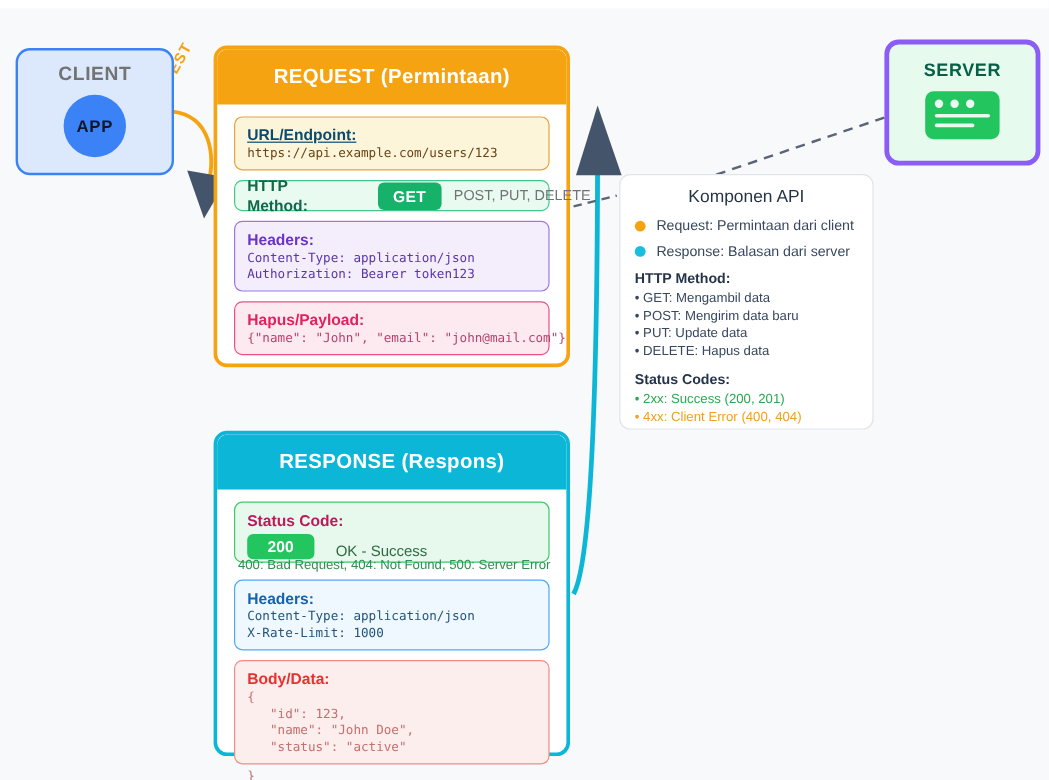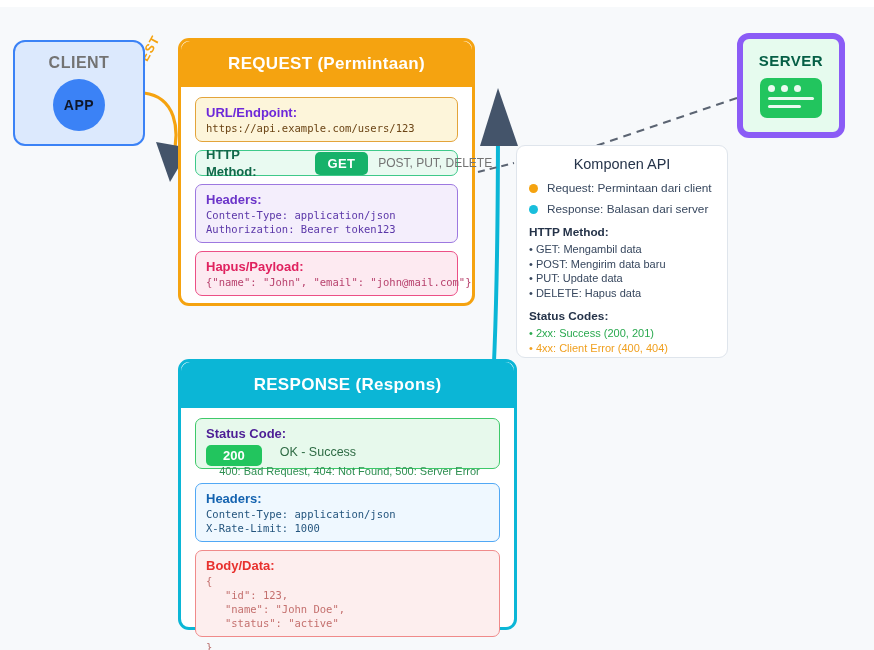--- a/index.html
+++ b/index.html
@@ -26,22 +26,22 @@
     letter-spacing:.5px;
   }
   #client .circ{
     margin-top:7px;width:52px;height:52px;border-radius:50%;
     background:#3b82f6;color:#0f172a;font-size:14px;font-weight:bold;
     display:flex;align-items:center;justify-content:center;letter-spacing:.5px;
   }
 
   
   #server{
-    left:737px;top:33px;width:108px;height:105px;
-    background:#e6fbee;border:6px solid #8b5cf6;border-radius:12px;
+    left:737px;top:33px;width:130px;height:105px;
+    background:#e6fbee;border:4px solid #8b5cf6;border-radius:12px;
     display:flex;flex-direction:column;align-items:center;
   }
   #server .ttl{
     margin-top:13px;font-size:15px;font-weight:bold;color:#065f46;letter-spacing:.5px;
   }
   #server .rack{
     margin-top:9px;width:62px;height:40px;border-radius:7px;background:#22c55e;
     padding:7px 8px;box-sizing:border-box;
   }
   #server .dots{display:flex;gap:6px;}
@@ -54,30 +54,30 @@
   .card{position:absolute;box-sizing:border-box;border-radius:11px;background:#fff;}
   .card > .head{
     height:46px;border-radius:9px 9px 0 0;
     display:flex;align-items:center;justify-content:center;
     color:#fff;font-size:17px;font-weight:bold;letter-spacing:.3px;
   }
   .card > .body{padding:10px 14px 12px 14px;}
 
   #request{left:178px;top:38px;width:297px;height:268px;border:3px solid #f5a310;}
   #request > .head{background:#f5a310;}
-  #response{left:178px;top:359px;width:339px;height:271px;border:3px solid #0bb6d6;}
+  #response{left:178px;top:359px;width:297px;height:271px;border:3px solid #0bb6d6;}
   #response > .head{background:#0bb6d6;}
 
   
   .row{box-sizing:border-box;border-radius:7px;padding:6px 9px 6px 10px;margin-bottom:8px;position:relative;}
   .row .lbl{font-size:13px;font-weight:bold;line-height:17px;}
   .row .mono{font-family:"DejaVu Sans Mono",monospace;font-size:10.5px;line-height:14px;white-space:pre;}
 
   .r-url{background:#fdf5da;border:1px solid #e3a43a;}
-  .r-url .lbl{color:#6d28d9;}
+  .r-url .lbl{color:#0c4a6e;text-decoration:underline;}
   .r-url .mono{color:#6b4415;}
 
   .r-method{background:#e9faf1;border:1px solid #3ec98a;height:26px;display:flex;align-items:center;}
   .r-method .lbl{color:#11694a;}
   .r-method .chip{
     margin-left:58px;background:#17b26a;color:#fff;border-radius:5px;
     padding:4px 13px;font-size:13px;font-weight:bold;letter-spacing:.3px;
   }
   .r-method .others{
     margin-left:10px;font-size:12px;color:#737373;white-space:nowrap;
@@ -85,22 +85,22 @@
 
   .r-head{background:#f4eefc;border:1px solid #9d78e0;}
   .r-head .lbl{color:#6b34c9;}
   .r-head .mono{color:#5a36a8;}
 
   .r-body{background:#fdeaf1;border:1px solid #ec4f86;}
   .r-body .lbl{color:#e0225f;}
   .r-body .mono{color:#b8436e;}
 
   .r-status{background:#e7f9ec;border:1px solid #3ec96a;padding-bottom:2px;}
-  .r-status .lbl{color:#4c1d95;}
-  .r-status .line2{display:flex;align-items:flex-start;margin-top:3px;}
+  .r-status .lbl{color:#be185d;}
+  .r-status .line2{display:flex;align-items:flex-end;margin-top:3px;}
   .r-status .chip{
     background:#22c55e;color:#fff;border-radius:5px;padding:3px 17px;
     font-size:13px;font-weight:bold;
   }
   .r-status .okmsg{margin-left:18px;font-size:12.5px;color:#2f6b45;}
   .r-status .overflow{
     position:absolute;left:0;right:-4px;bottom:-9px;
     font-size:11px;color:#2f8f52;white-space:nowrap;text-align:center;
   }
 

